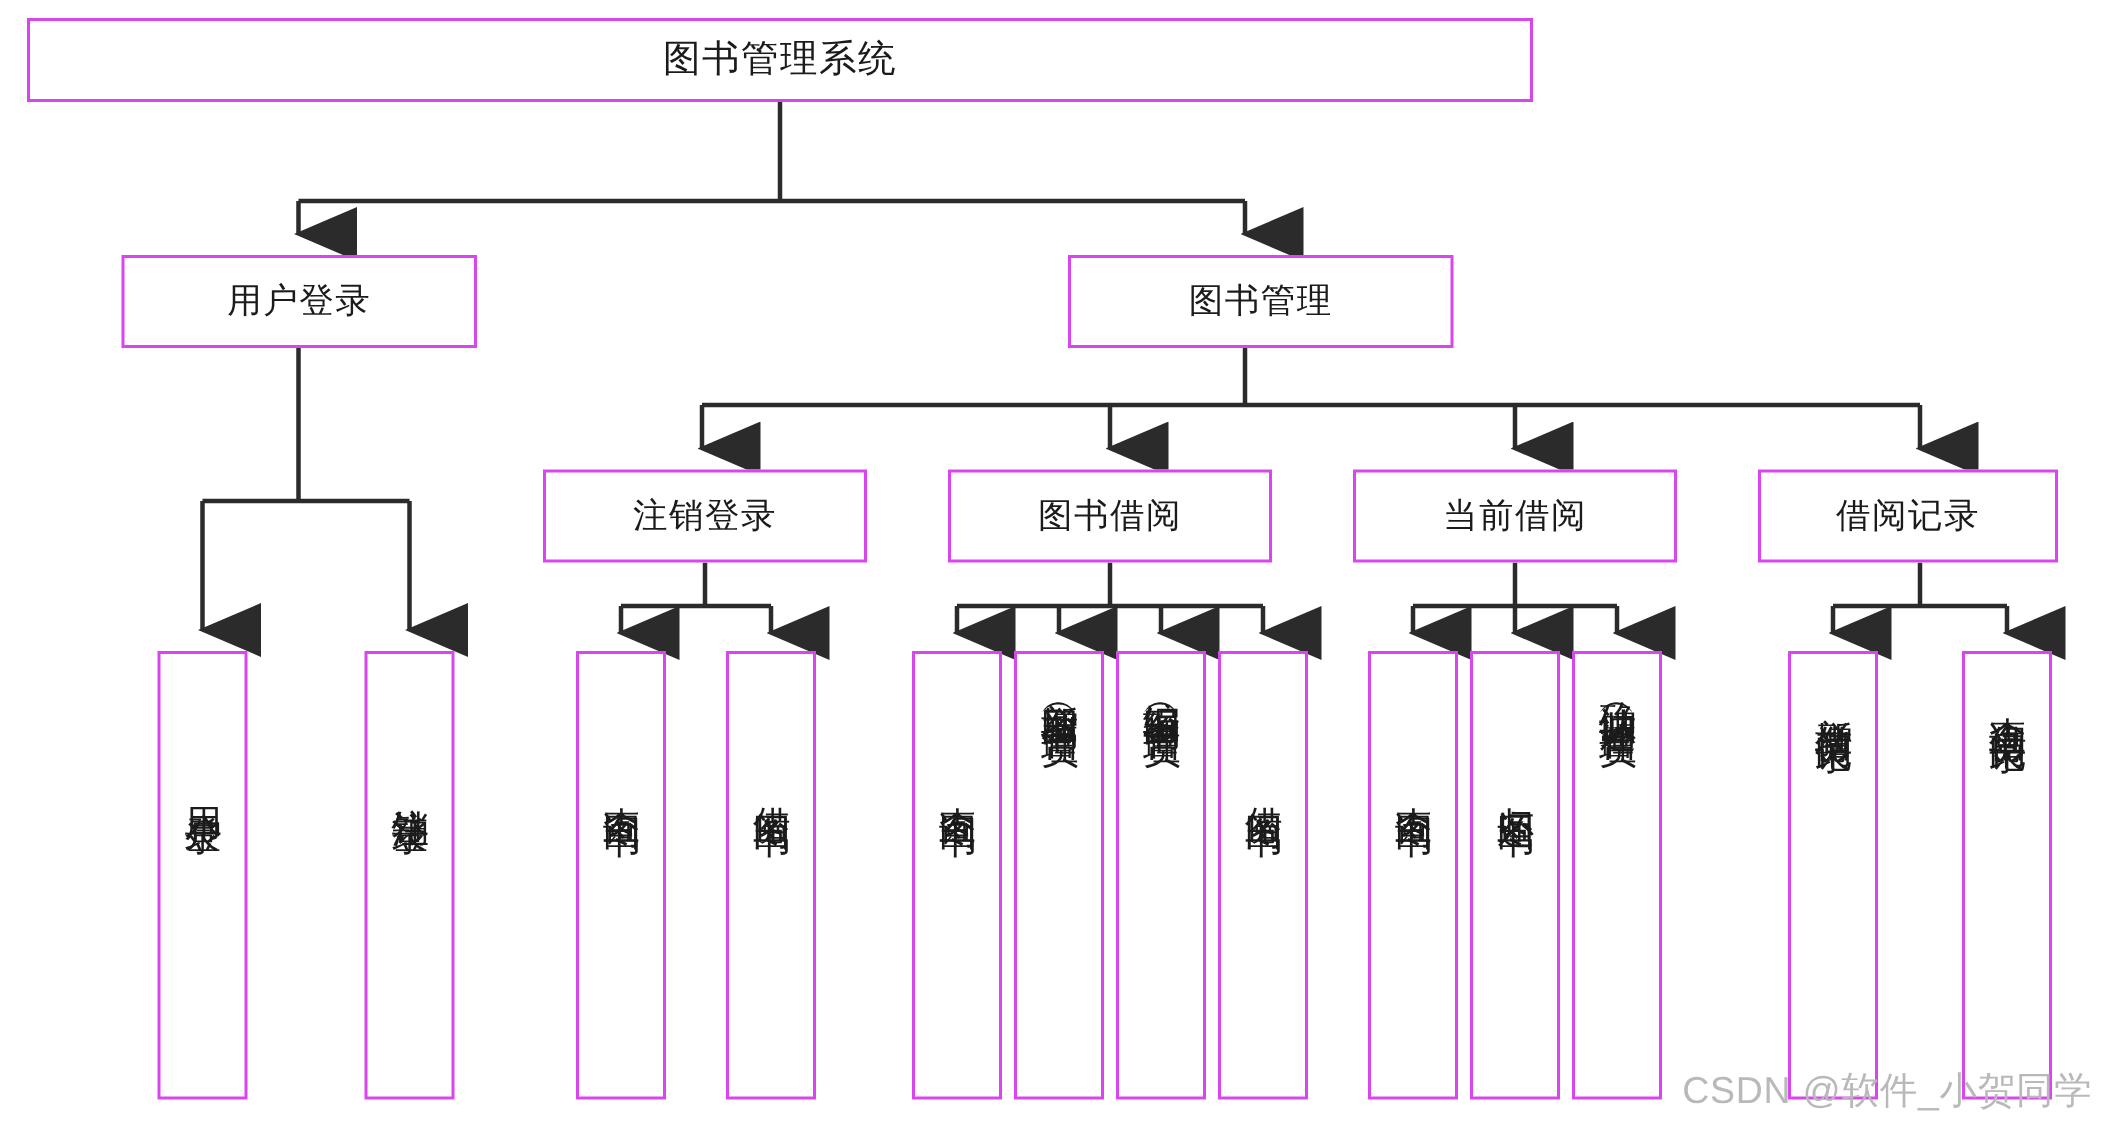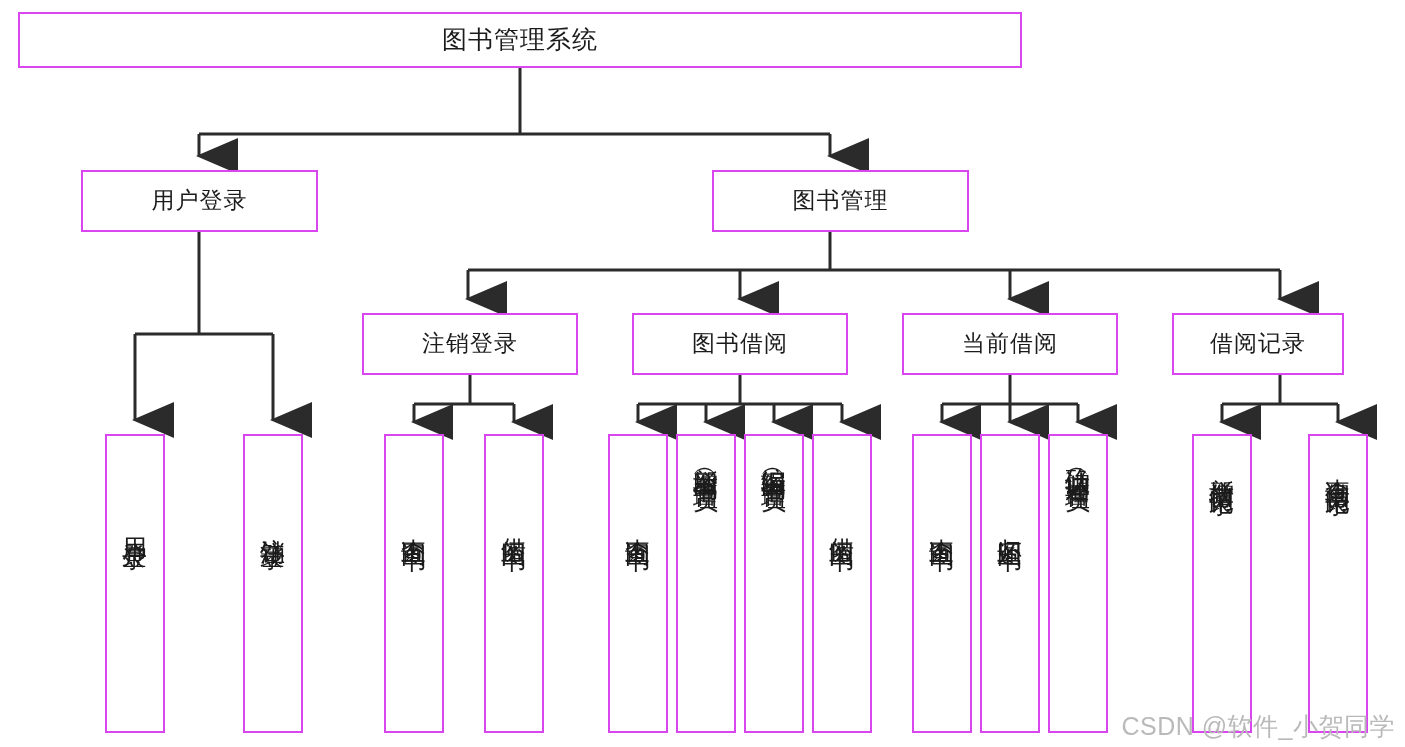--- a/index.html
+++ b/index.html
@@ -128,21 +128,21 @@
   <div class="node horiz" style="left:81px;top:170px;width:237px;height:62px;">用户登录</div>
 
   <div class="node horiz" style="left:712px;top:170px;width:257px;height:62px;">图书管理</div>
 
   <div class="node horiz" style="left:362px;top:313px;width:216px;height:62px;">注销登录</div>
 
   <div class="node horiz" style="left:902px;top:313px;width:216px;height:62px;">当前借阅</div>
 
   <div class="node horiz" style="left:632px;top:313px;width:216px;height:62px;">图书借阅</div>
 
-  <div class="node horiz" style="left:1172px;top:313px;width:172px;height:62px;">借阅记录</div>
+  <div class="node horiz" style="left:1172px;top:313px;width:200px;height:62px;">借阅记录</div>
 
   <div class="node leaf pad-top" style="left:105px;top:434px;width:60px;height:299px;">
     <span class="vtext">用户登录</span>
   </div>
 
   <div class="node leaf pad-top" style="left:243px;top:434px;width:60px;height:299px;">
     <span class="vtext">注销登录</span>
   </div>
 
   <div class="node leaf pad-top" style="left:384px;top:434px;width:60px;height:299px;">

